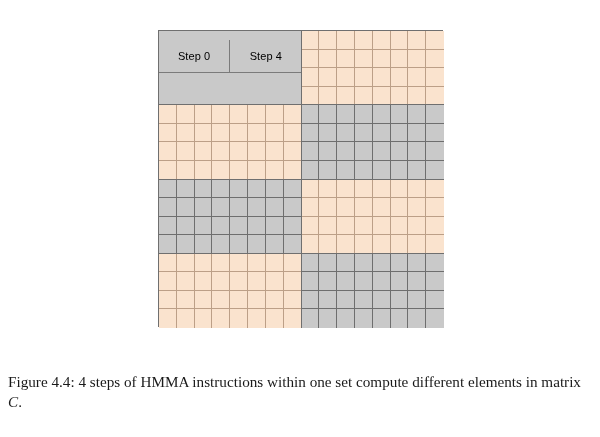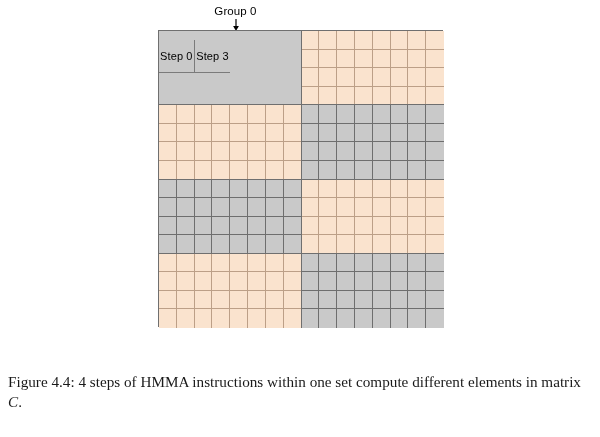--- a/index.html
+++ b/index.html
@@ -113,21 +113,21 @@
     height: 1px;
     background: #6f6f6f;
   }
   .band.lastband::after { display: none; }
 
   
   .step-grid {
     position: absolute;
     inset: 0;
     display: grid;
-    grid-template-columns: 1fr 1fr 1fr 1fr;
+    grid-template-columns: 1fr 1fr;
     grid-template-rows: 1fr 1fr;
     margin-top: 9px;
   }
   .step-cell {
     display: flex;
     align-items: center;
     justify-content: center;
     font-size: 11px;
     letter-spacing: 0.1px;
     box-sizing: border-box;
@@ -153,35 +153,28 @@
   }
   #caption .ital {
     font-style: italic;
   }
 </style>
 </head>
 <body>
 
 <div id="figure">
 
-  <div id="group-annot">
-    <div id="group-label">Group 0</div>
-    <svg id="group-arrow" viewBox="0 0 9 12">
-      <line x1="4.5" y1="0" x2="4.5" y2="8" stroke="#000" stroke-width="1.2"></line>
-      <polygon points="4.5,12 1.6,7 7.4,7" fill="#000"></polygon>
-    </svg>
-  </div>
 
   <div id="matrix">
 
     <div class="band" style="top:0px;height:74.25px;">
       <div class="half gray steps">
         <div class="step-grid">
           <div class="step-cell c1 r1">Step 0</div>
-          <div class="step-cell c2 r1">Step 3</div>
+          <div class="step-cell c2 r1">Step 4</div>
         </div>
       </div>
       <div class="half peach">
           <div class="cell"></div>
           <div class="cell"></div>
           <div class="cell"></div>
           <div class="cell"></div>
           <div class="cell"></div>
           <div class="cell"></div>
           <div class="cell"></div>

